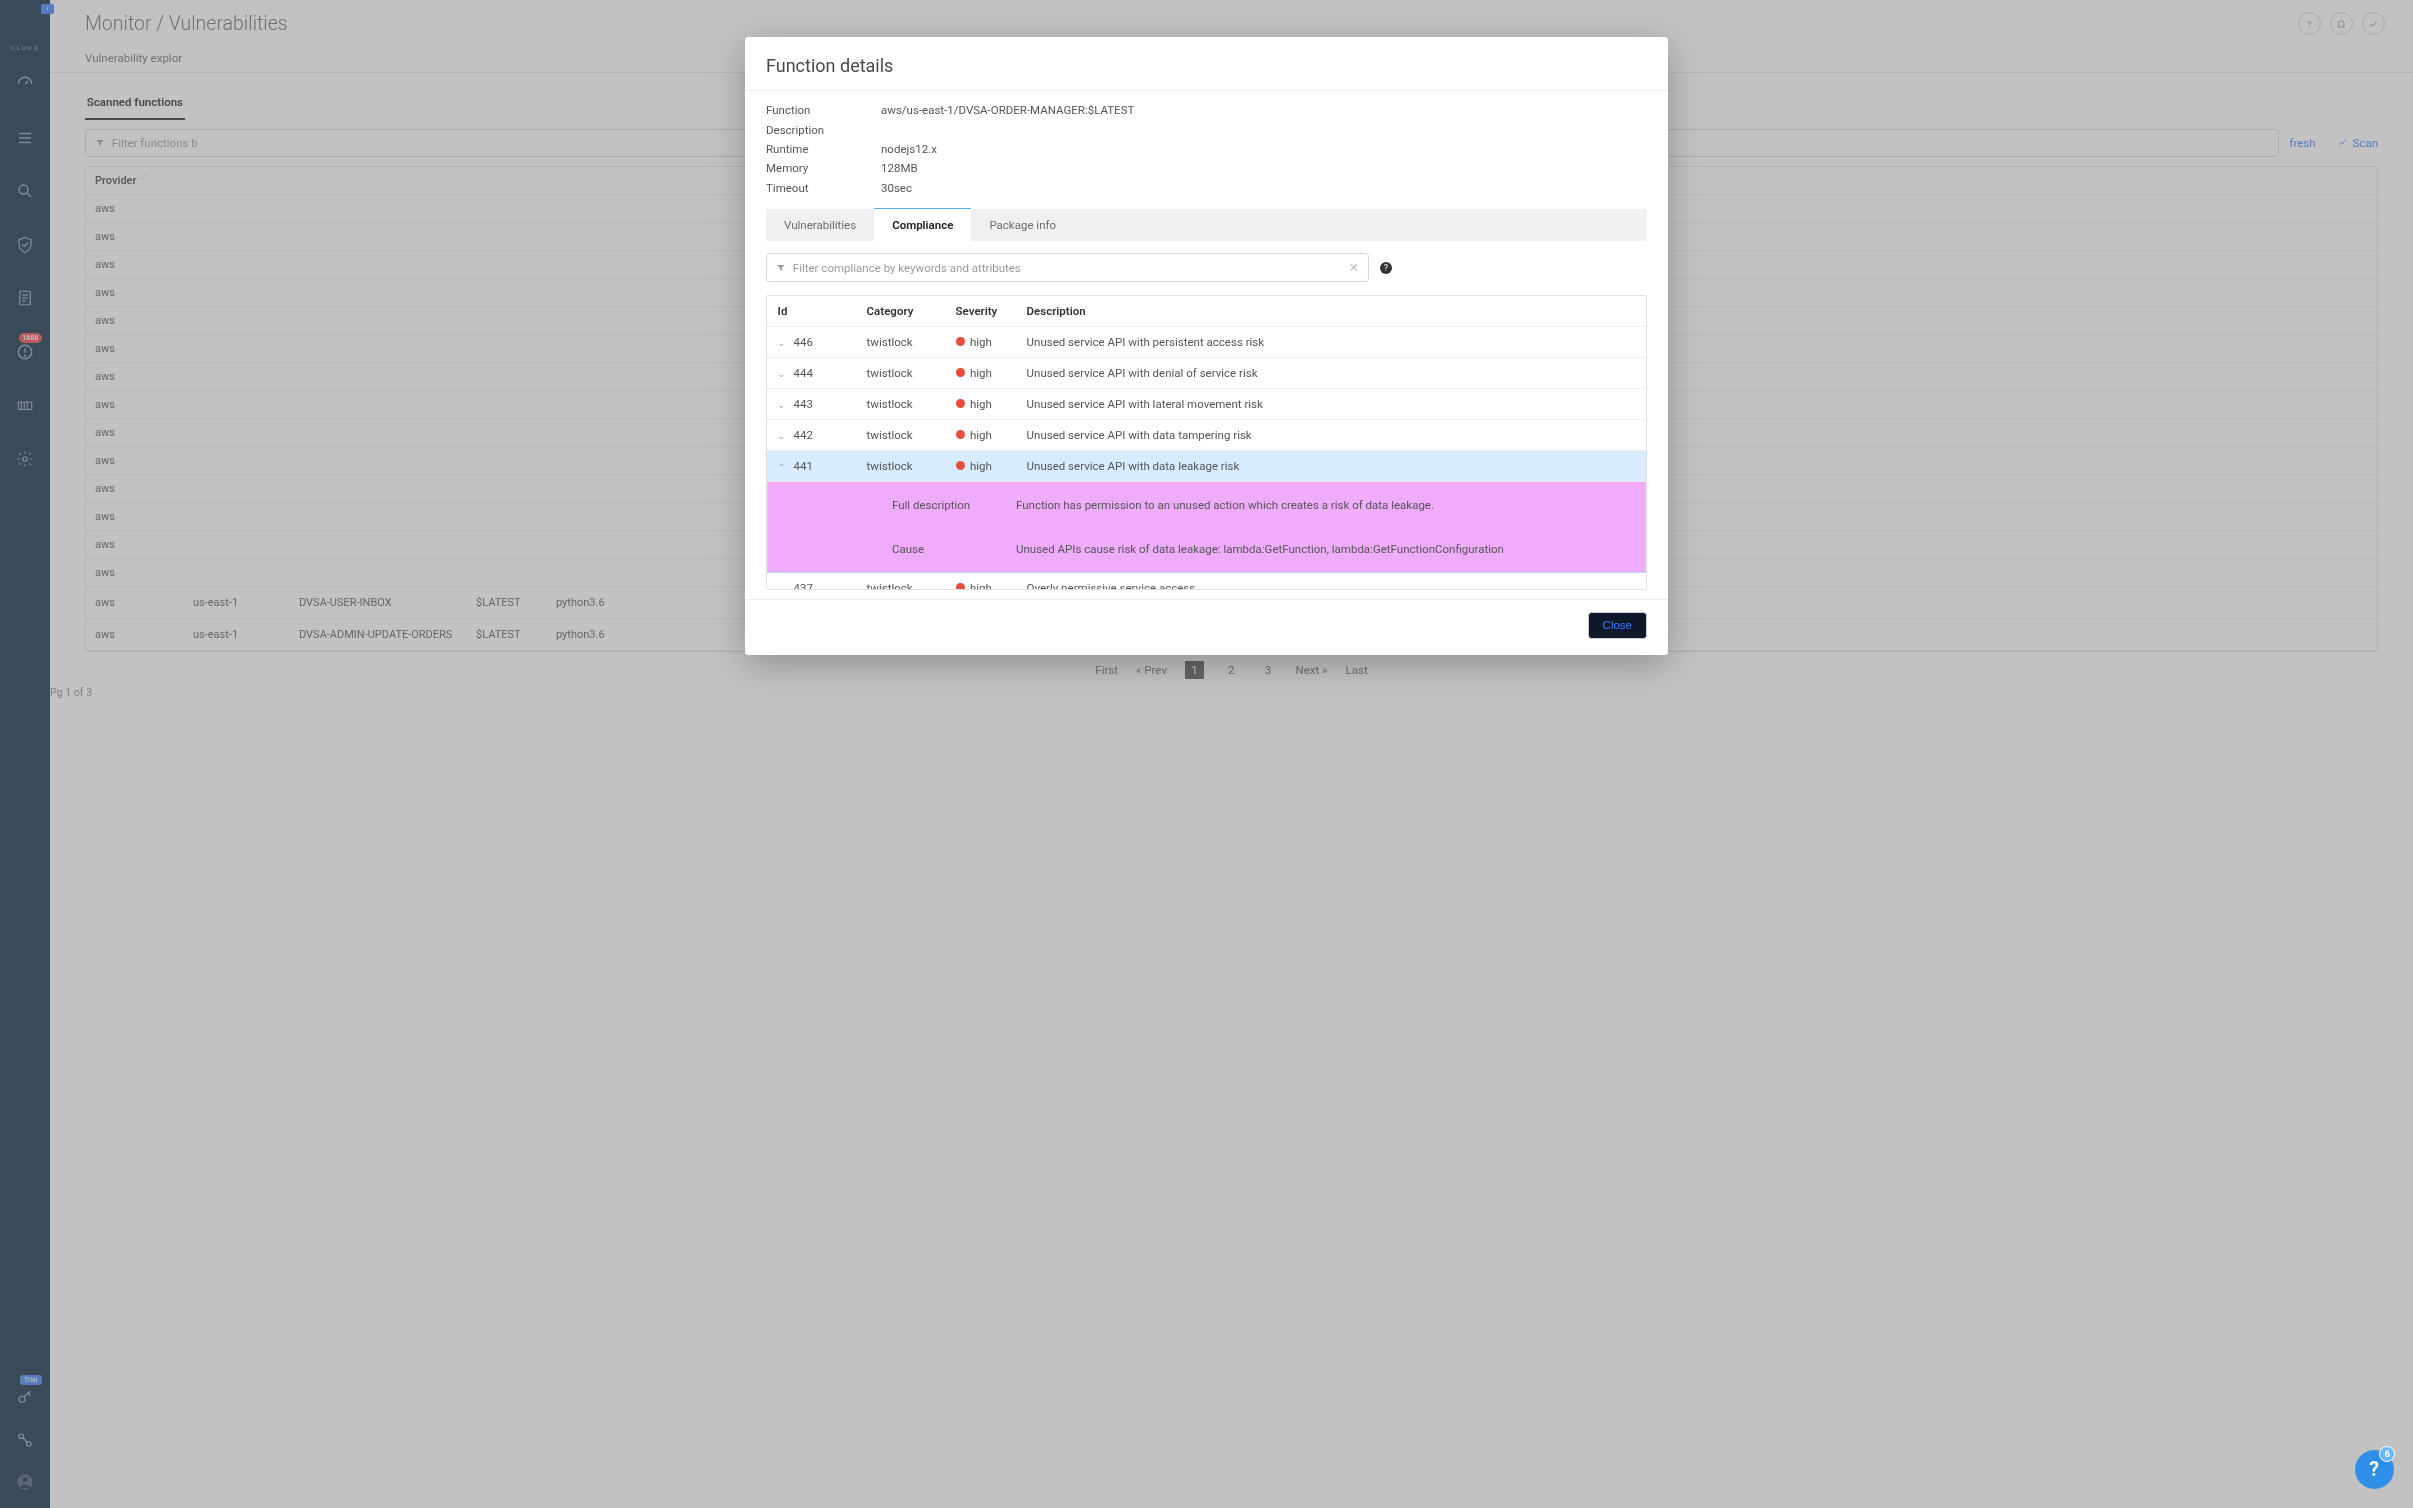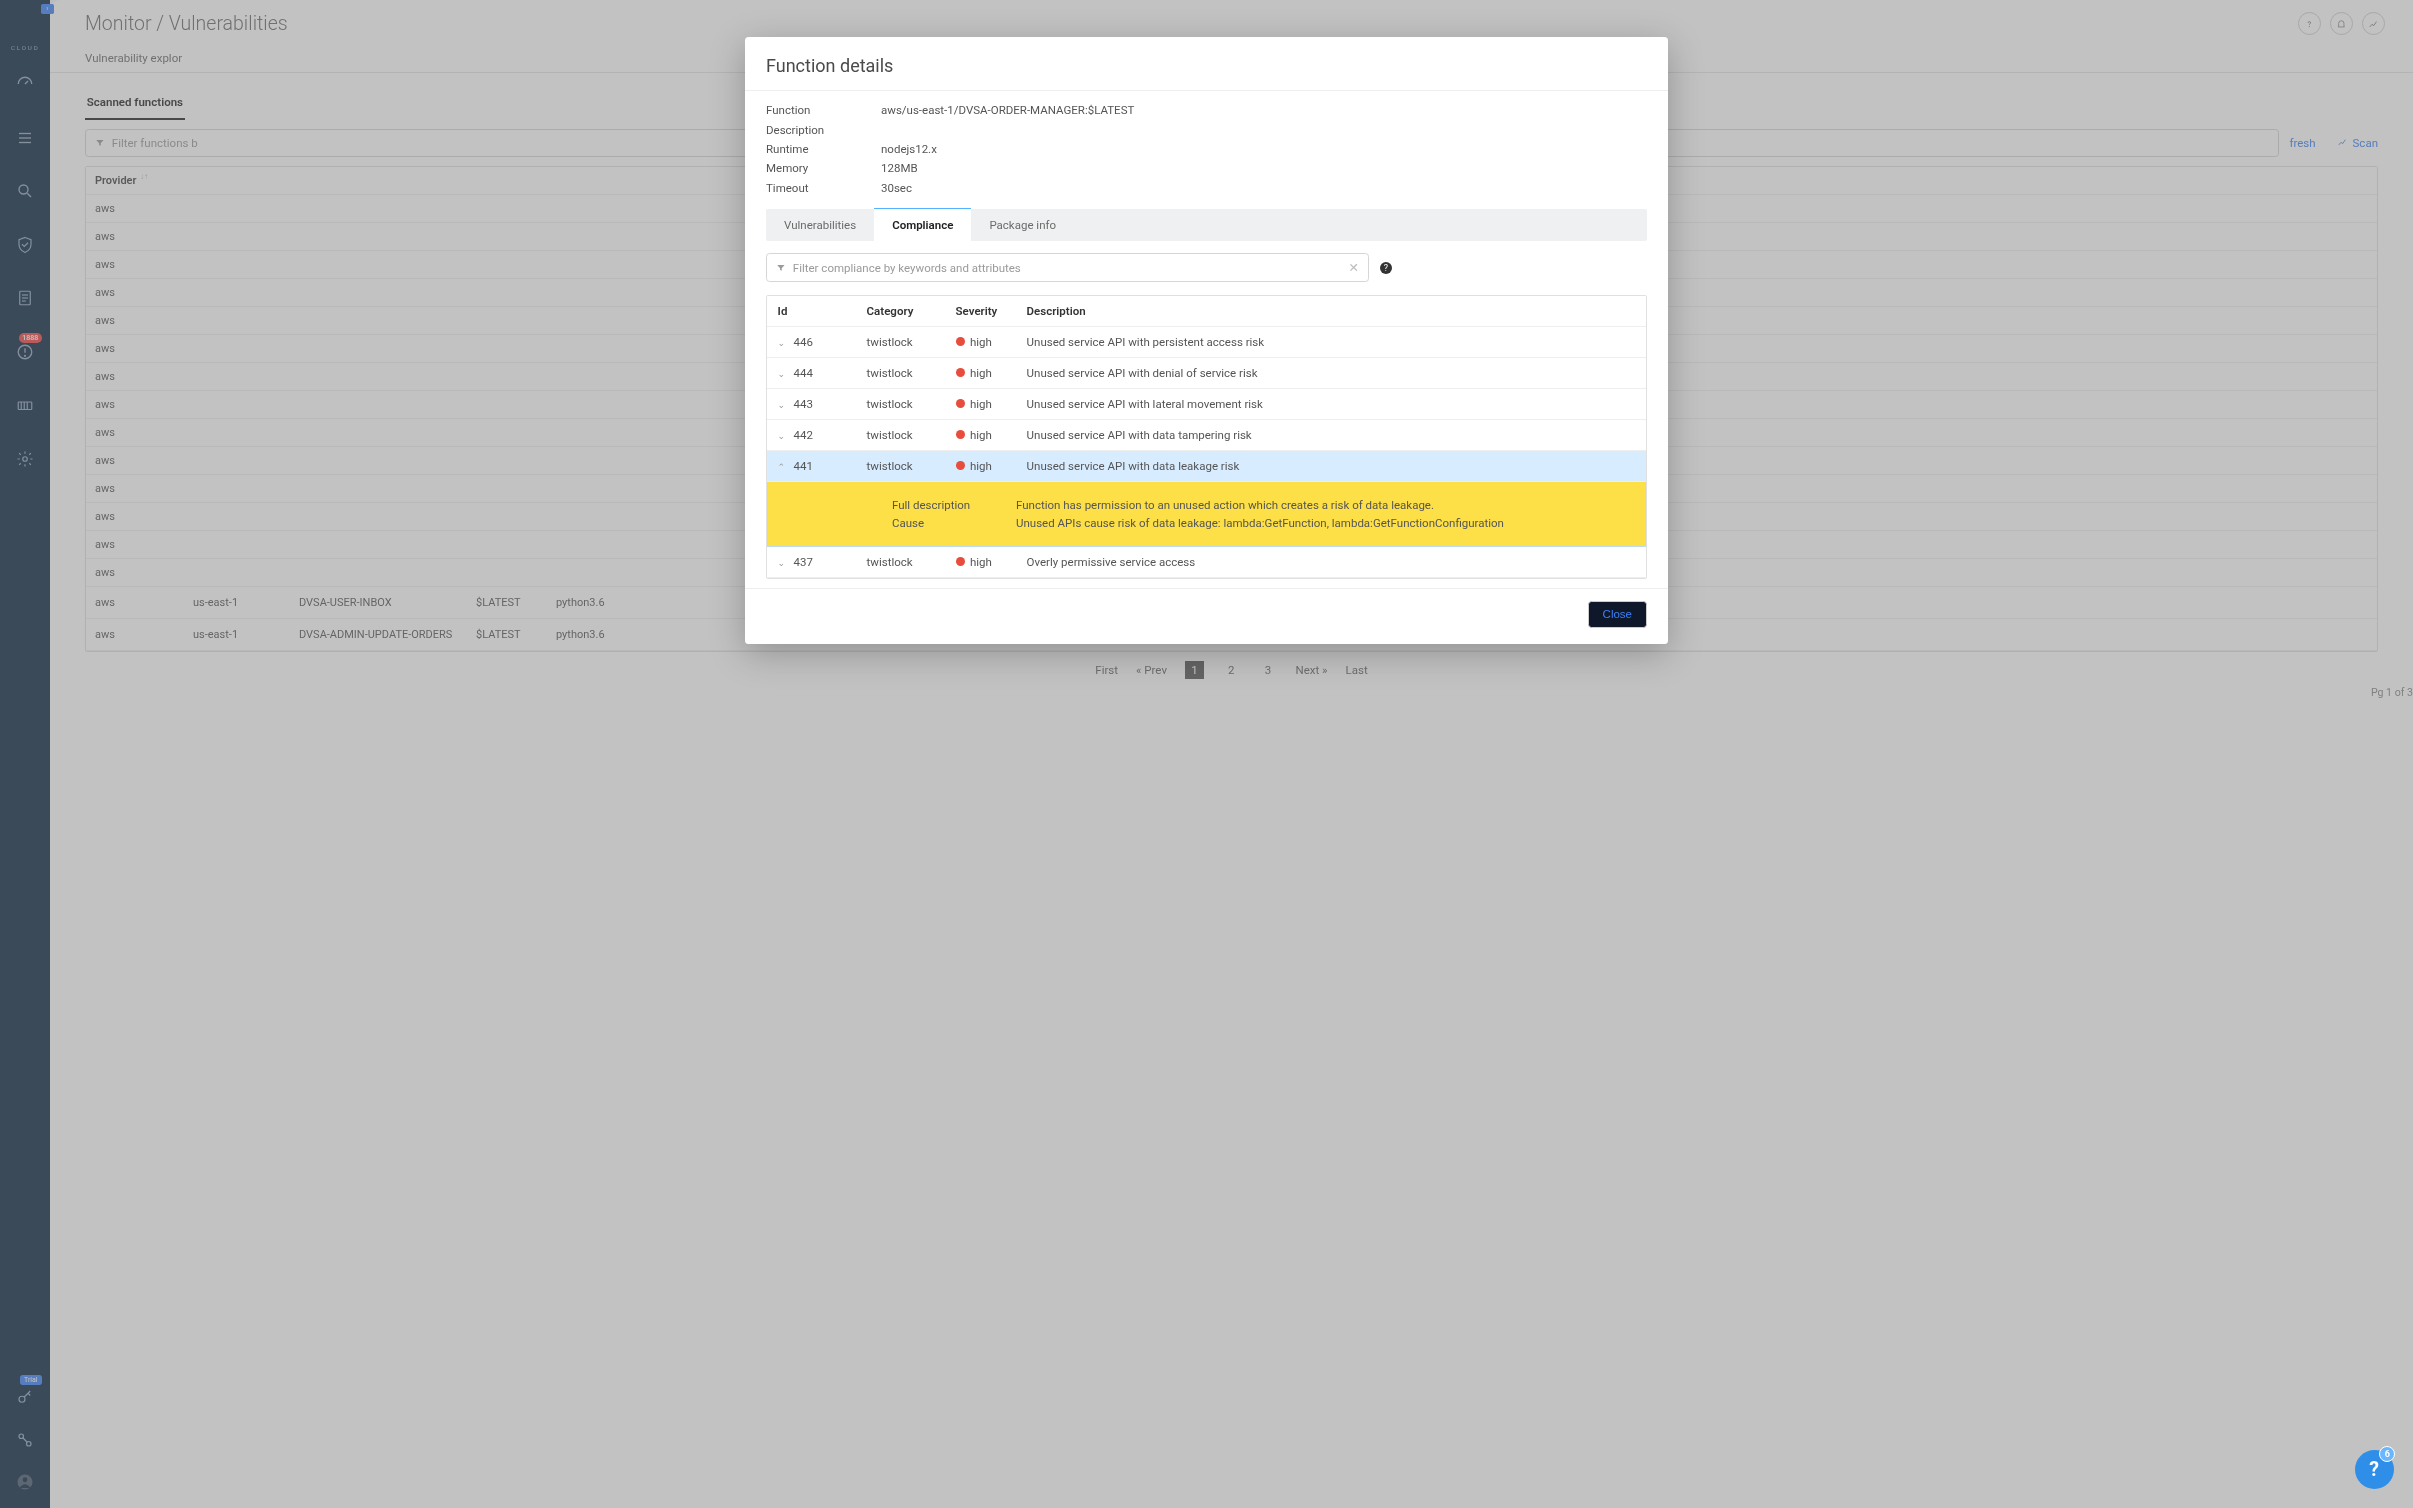--- a/index.html
+++ b/index.html
@@ -40,21 +40,21 @@
 .sort-arrows{font-size:8px;color:#bbb;line-height:6.2px}
 .table-row{color:#555}
 .vuln-badge{background:#61c26a;color:#fff;border-radius:9px;padding:0.9px 7px;font-size:9.8px;display:inline-block;min-width:19.5px;text-align:center}
 .compliance-bar{height:5.3px;background:#61c26a;border-radius:2.7px;width:106px;position:relative}
 .compliance-count{text-align:center;font-size:9px;color:#888;margin-bottom:1.8px}
 .coll-dots{display:flex;gap:2.7px}
 .coll-dot{width:7px;height:2.7px}
 .paginator{display:flex;justify-content:center;align-items:center;gap:18px;padding:9px;color:#666;font-size:11.5px}
 .page-num{padding:1.8px 6.2px}
 .page-num.active{background:#555;color:#fff}
-.page-info{text-align:right;color:#888;font-size:10.6px;margin-top:-1.8px}
+.page-info{text-align:left;color:#888;font-size:10.6px;margin-top:-1.8px}
 
 .overlay{position:absolute;inset:0;background:rgba(120,120,120,0.45);z-index:50;display:flex;align-items:flex-start;justify-content:center;padding-top:37px}
 .modal{width:923px;max-width:92%;background:#fff;border-radius:3.5px;box-shadow:0 9px 35px rgba(0,0,0,0.25);display:flex;flex-direction:column;max-height:621px}
 .modal-title{font-size:18px;font-weight:400;color:#4a4a4a;padding:18px 21px 14px 21px}
 .modal-hr{border:none;border-top:0.9px solid #eee}
 .details-grid{padding:12.4px 21px 14px 21px;display:grid;grid-template-columns:115px 1fr;row-gap:5.3px;font-size:11.5px;color:#555}
 .details-grid .k{color:#555}
 .modal-tabs{margin:0 21px;background:#eef0f2;border-radius:1.8px;display:flex}
 .modal-tab{padding:9px 18px;color:#6b6b6b;font-size:11.5px}
 .modal-tab.active{background:#fff;font-weight:600;color:#222;border-top:1.8px solid #52b4ff;margin-top:-0.9px}
@@ -66,21 +66,21 @@
 .comp-scroll{max-height:293px;overflow-y:scroll}
 .comp-scroll::-webkit-scrollbar{width:9px}
 .comp-scroll::-webkit-scrollbar-thumb{background:#c9c9c9;border-radius:4.4px}
 .comp-header,.comp-row{display:grid;grid-template-columns:89px 89px 71px 1fr;padding:8px 10.6px;border-bottom:0.9px solid #eee;font-size:11.5px;align-items:center}
 .comp-header{font-weight:600;color:#333}
 .comp-row{color:#555}
 .comp-row .chev{color:#999;font-size:9px;margin-right:7px;display:inline-block;width:9px}
 .comp-row.selected{background:#d8ecff}
 .sev{display:flex;align-items:center;gap:5.3px}
 .sev-dot{width:9px;height:9px;border-radius:50%;background:#e74c3c}
-.expand-panel{border:0.9px solid #bcd9f5;border-top:none;margin:0;padding:16px 21px 16px 124px;background:#fde047;display:grid;grid-template-columns:124px 1fr;row-gap:4px;font-size:11.5px;color:#555}
+.expand-panel{border:0.9px solid #bcd9f5;border-top:none;margin:0;padding:16px 21px 16px 124px;background:#f0abfc;display:grid;grid-template-columns:124px 1fr;row-gap:30px;font-size:11.5px;color:#555}
 .modal-footer{padding:12.4px 21px 16px 21px;display:flex;justify-content:flex-end;border-top:0.9px solid #eee}
 .close-btn{border:0.9px solid #ccc;background:#0f172a;color:#3b82f6;padding:6.2px 14px;border-radius:3.5px;font-size:11.5px}
 
 .help-bubble{position:fixed;bottom:19.5px;right:19.5px;width:39px;height:39px;border-radius:50%;background:#2f8fe8;color:#fff;display:flex;align-items:center;justify-content:center;font-size:19.5px;font-weight:700;z-index:100}
 .help-bubble .count{position:absolute;top:-3.5px;right:-1.8px;background:#6bb7ff;color:#fff;font-size:9px;width:16px;height:16px;border-radius:50%;display:flex;align-items:center;justify-content:center;border:1.8px solid #fff}
 .filter-icon{width:9.8px;height:9.8px}
 </style>
 </head>
 <body>
 

